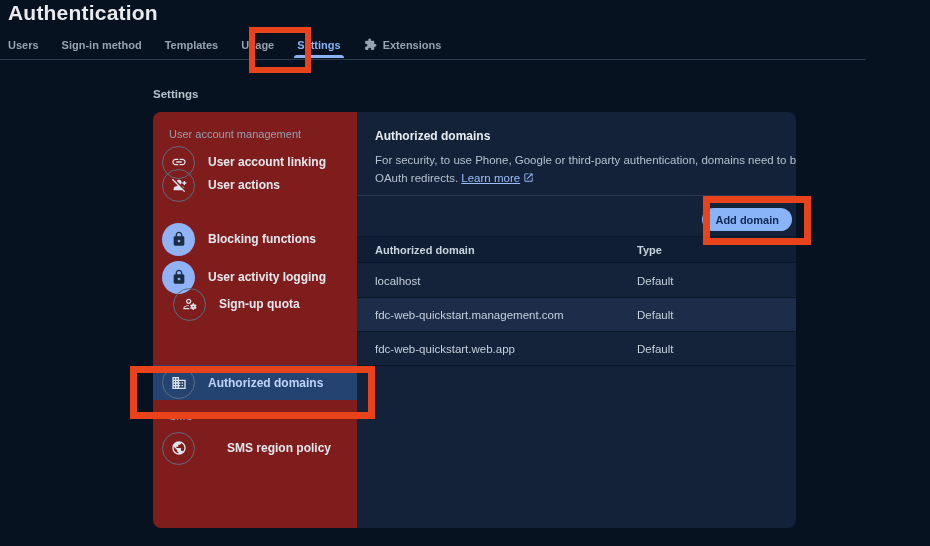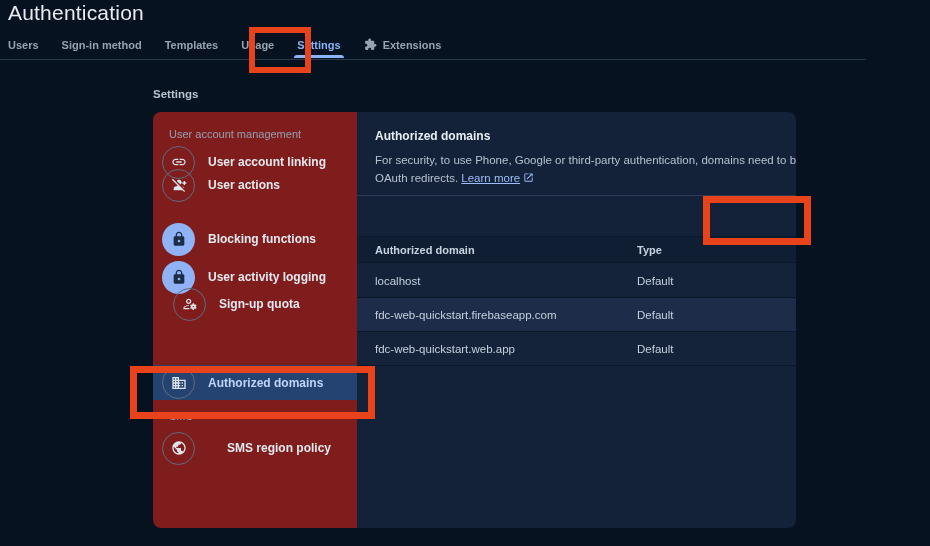--- a/index.html
+++ b/index.html
@@ -9,21 +9,21 @@
     background:#06121f;
     font-family:"Liberation Sans", sans-serif;
     overflow:hidden;
     color:#e8eaed;
   }
   svg { display:block; }
 
   
   .app-title {
     position:absolute; left:8px; top:1px;
-    font-size:21px; font-weight:400; color:#e8eaed; letter-spacing:.2px;
+    font-size:21px; font-weight:700; color:#e8eaed; letter-spacing:.2px;
   }
   .tabbar {
     position:absolute; left:0; top:30px; width:866px; height:30px;
     border-bottom:1px solid #2a3a4d;
     display:flex; align-items:stretch; padding-left:8px; gap:23px;
   }
   .tab {
     position:relative; display:flex; align-items:center; gap:6px;
     font-size:11px; font-weight:700; color:#97a3b0; cursor:pointer;
     white-space:nowrap;
@@ -222,32 +222,33 @@
     <div class="panel-desc">
       <span>For security, to use Phone, Google or third-party authentication, domains need to be authorized for</span><br>
       <span>OAuth redirects.</span>
       <a class="learn-more">Learn more</a><span class="ext-icon"><svg viewBox="0 0 24 24" fill="currentColor" width="11" height="11">
             <path d="M19 19H5V5h7V3H5c-1.11 0-2 .9-2 2v14c0 1.1.89 2 2 2h14c1.1 0 2-.9 2-2v-7h-2v7zM14 3v2h3.59l-9.83 9.83 1.41 1.41L19 6.41V10h2V3h-7z"></path>
           </svg></span>
     </div>
 
     <div class="panel-divider"></div>
 
+    <button class="add-btn">Add domain</button>
 
     <div class="thead">
       <span class="th col-domain">Authorized domain</span>
       <span class="th col-type">Type</span>
     </div>
 
     <div class="trow odd" style="top:152px;">
       <span class="td col-domain">localhost</span>
       <span class="td col-type">Default</span>
     </div>
     <div class="trow even" style="top:186px;">
-      <span class="td col-domain">fdc-web-quickstart.firebaseapp.com</span>
+      <span class="td col-domain">fdc-web-quickstart.management.com</span>
       <span class="td col-type">Default</span>
     </div>
     <div class="trow odd" style="top:220px;">
       <span class="td col-domain">fdc-web-quickstart.web.app</span>
       <span class="td col-type">Default</span>
     </div>
 
   </div>
 </div>
 

